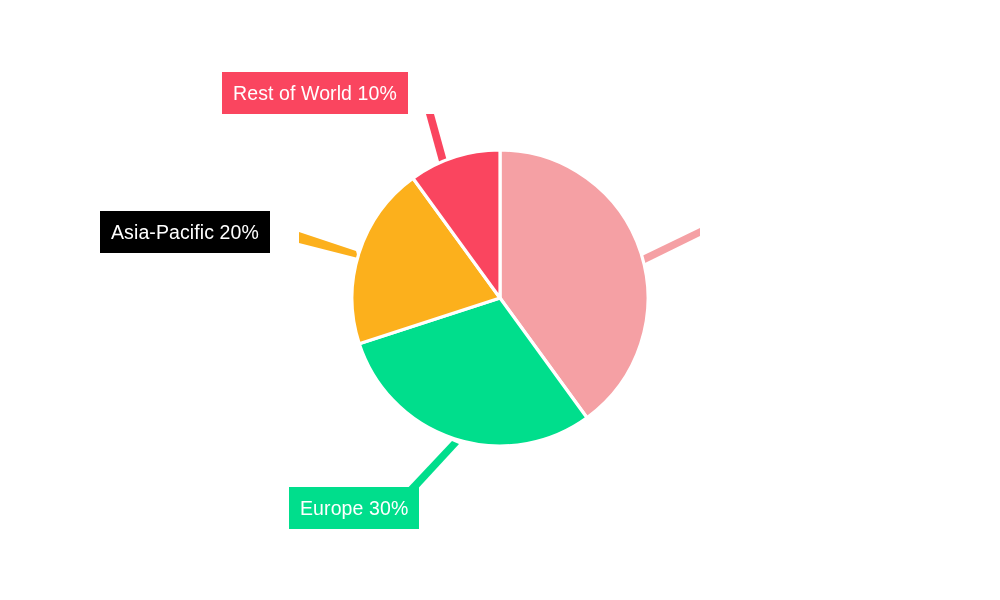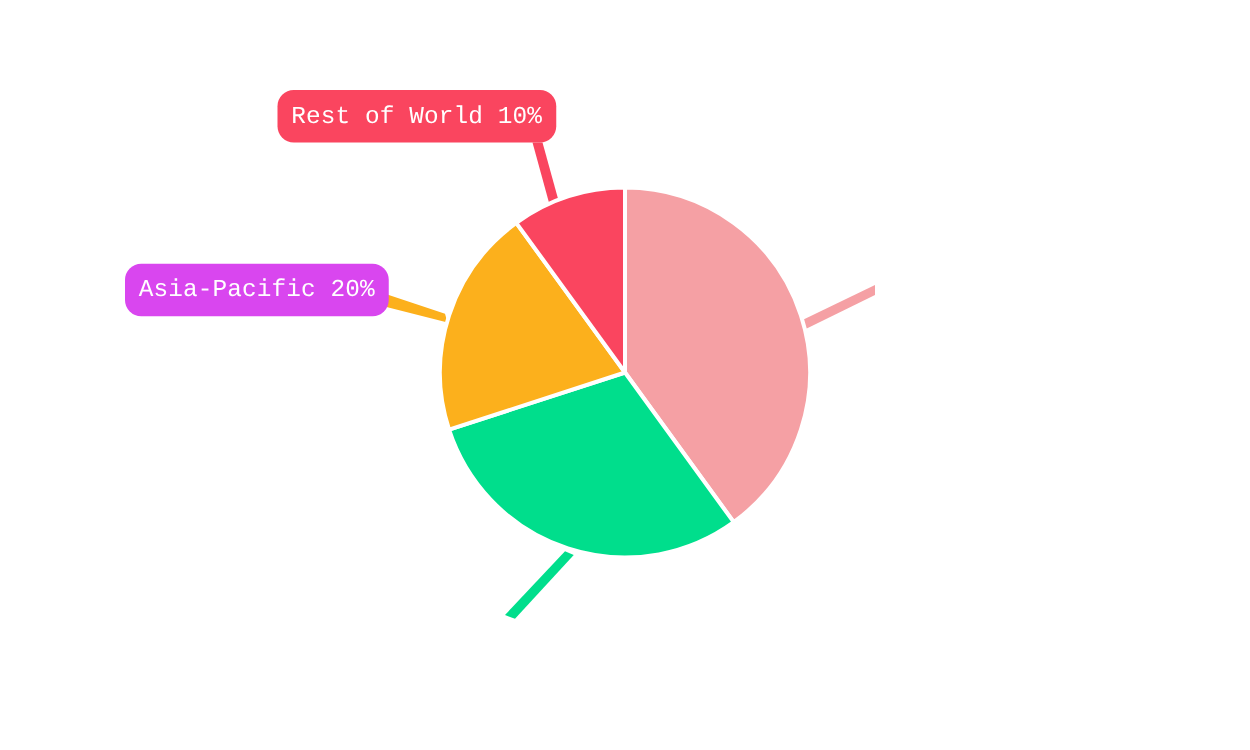--- a/index.html
+++ b/index.html
@@ -27,26 +27,25 @@
     display: block;
   }
   .callout-label {
     position: absolute;
     display: flex;
     align-items: center;
     box-sizing: border-box;
     height: 42px;
     padding: 0 11px;
     color: #ffffff;
-    font-family: Liberation Mono, monospace;
+    font-family: Liberation Sans, sans-serif;
     font-size: 19.5px;
     line-height: 42px;
     white-space: nowrap;
     letter-spacing: 0.1px;
-    border-radius: 13px;
   }
   #label-north-america {
     left: 700px;
     top: 211px;
   }
   #label-europe {
     left: 289px;
     top: 487px;
   }
   #label-asia-pacific {
@@ -81,22 +80,25 @@
 
       <path d="M 500 298 L 586.99 417.73 A 148 148 0 0 1 359.24 343.73 Z" fill="#00de8c" stroke="#ffffff" stroke-width="3.2" stroke-linejoin="round"></path>
 
       <path d="M 500 298 L 359.24 343.73 A 148 148 0 0 1 413.01 178.27 Z" fill="#fcb01c" stroke="#ffffff" stroke-width="3.2" stroke-linejoin="round"></path>
 
       <path d="M 500 298 L 413.01 178.27 A 148 148 0 0 1 500.00 150.00 Z" fill="#fa455f" stroke="#ffffff" stroke-width="3.2" stroke-linejoin="round"></path>
     </g>
   </svg>
 
 
+  <div class="callout-label" id="label-europe" style="background:#00de8c">
+    <span>Europe 30%</span>
+  </div>
 
-  <div class="callout-label" id="label-asia-pacific" style="background:#d946ef">
+  <div class="callout-label" id="label-asia-pacific" style="background:#000000">
     <span>Asia-Pacific 20%</span>
   </div>
 
   <div class="callout-label" id="label-rest-of-world" style="background:#fa455f">
     <span>Rest of World 10%</span>
   </div>
 
 </div>
 
 </body></html>

